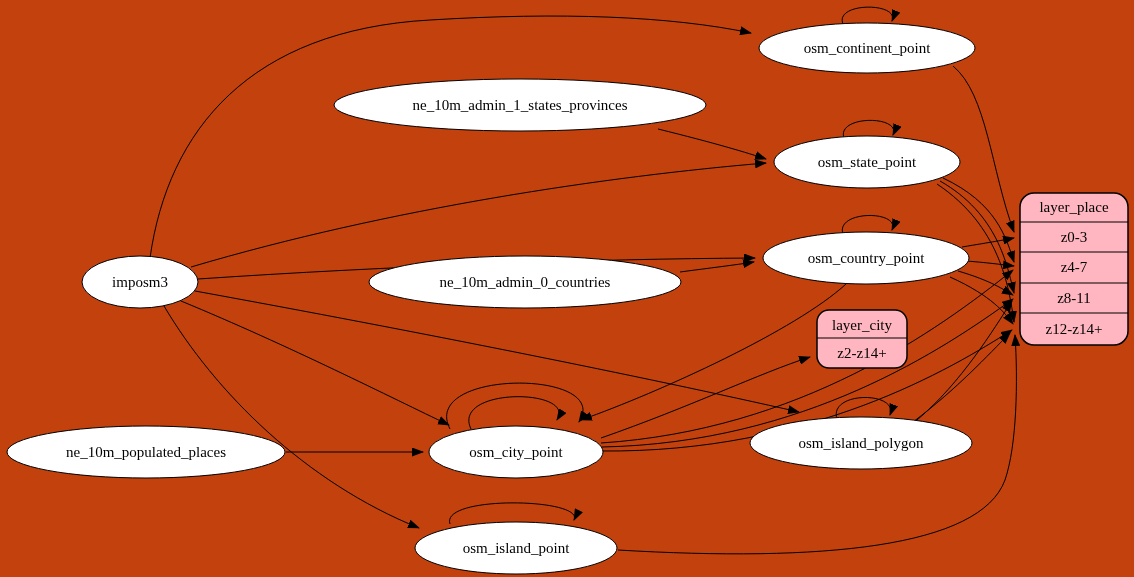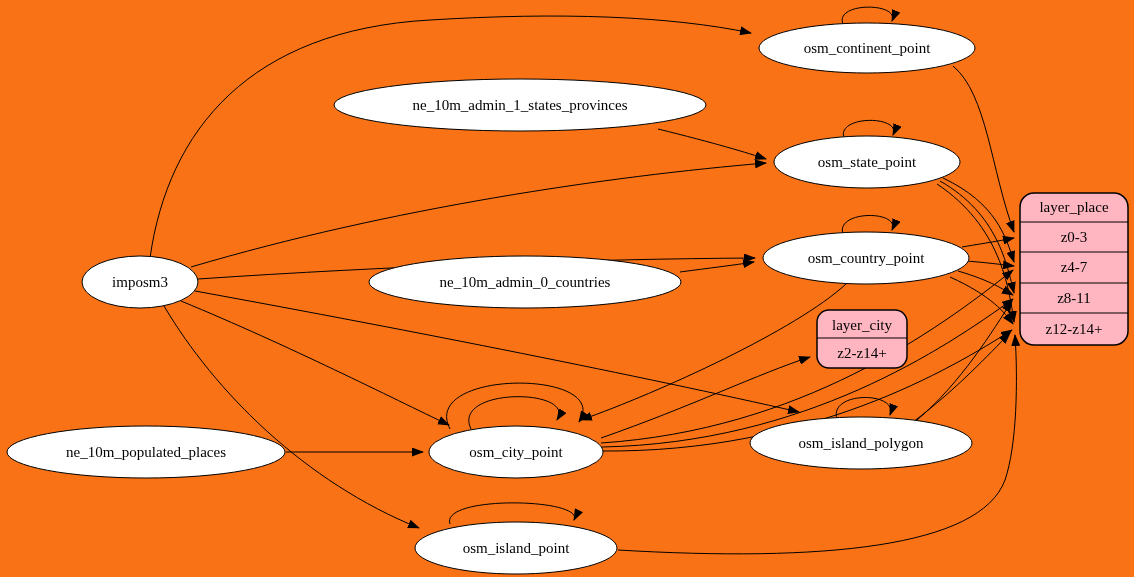--- a/index.html
+++ b/index.html
@@ -1,16 +1,16 @@
 <!DOCTYPE html>
 <html><head>
 <meta charset="utf-8">
 <style>
   html,body{margin:0;padding:0;background:#ffffff;}
-  .stage{width:1134px;height:577px;position:relative;background:#f97316;}
+  .stage{width:1134px;height:577px;position:relative;background:#c2410c;}
   svg{display:block;}
   .edge{fill:none;stroke:#000;stroke-width:1;}
   .node-ellipse{fill:#ffffff;stroke:#000;stroke-width:1;}
   .layer-box{fill:#ffb6c1;stroke:#000;stroke-width:1.5;}
   .layer-divider{stroke:#000;stroke-width:1.2;}
   text{font-family:"Liberation Serif","DejaVu Serif",serif;font-size:15px;fill:#000;}
 </style>
 </head>
 <body>
 

